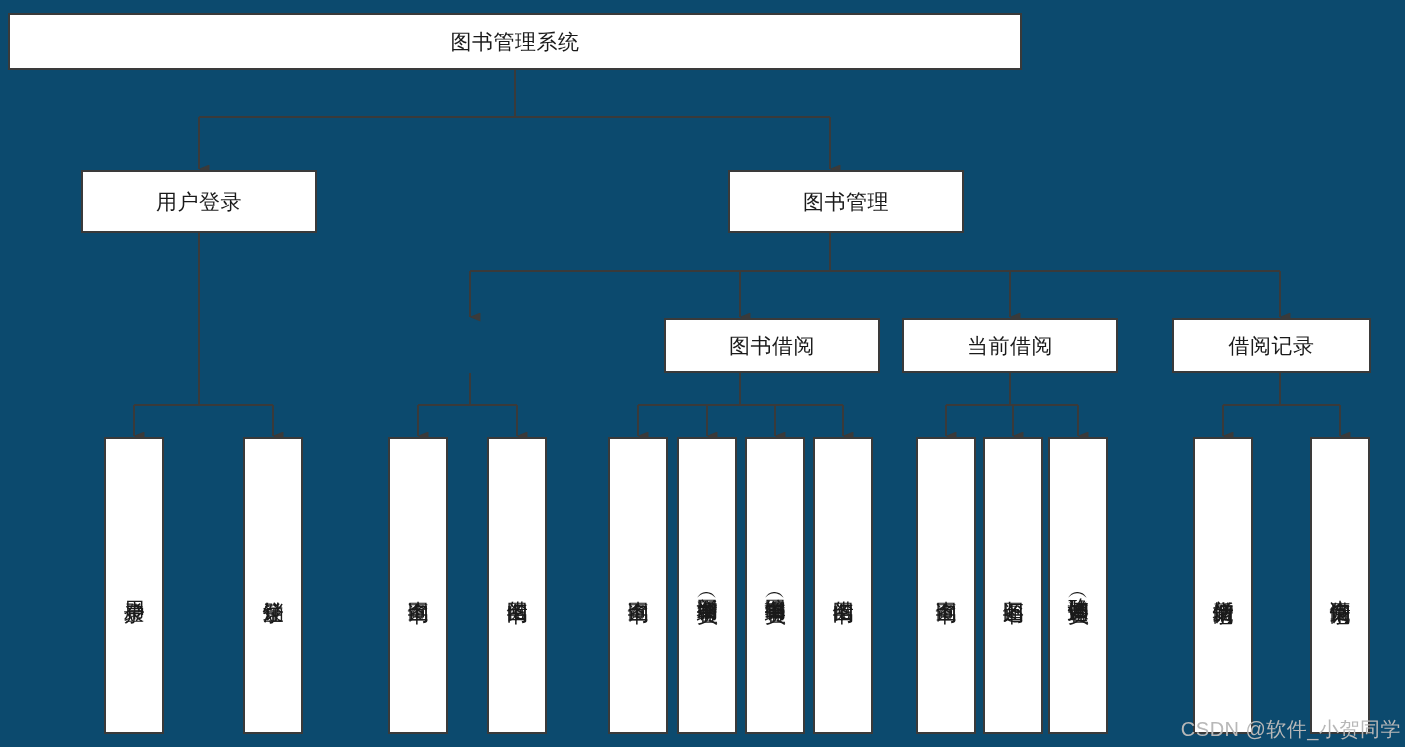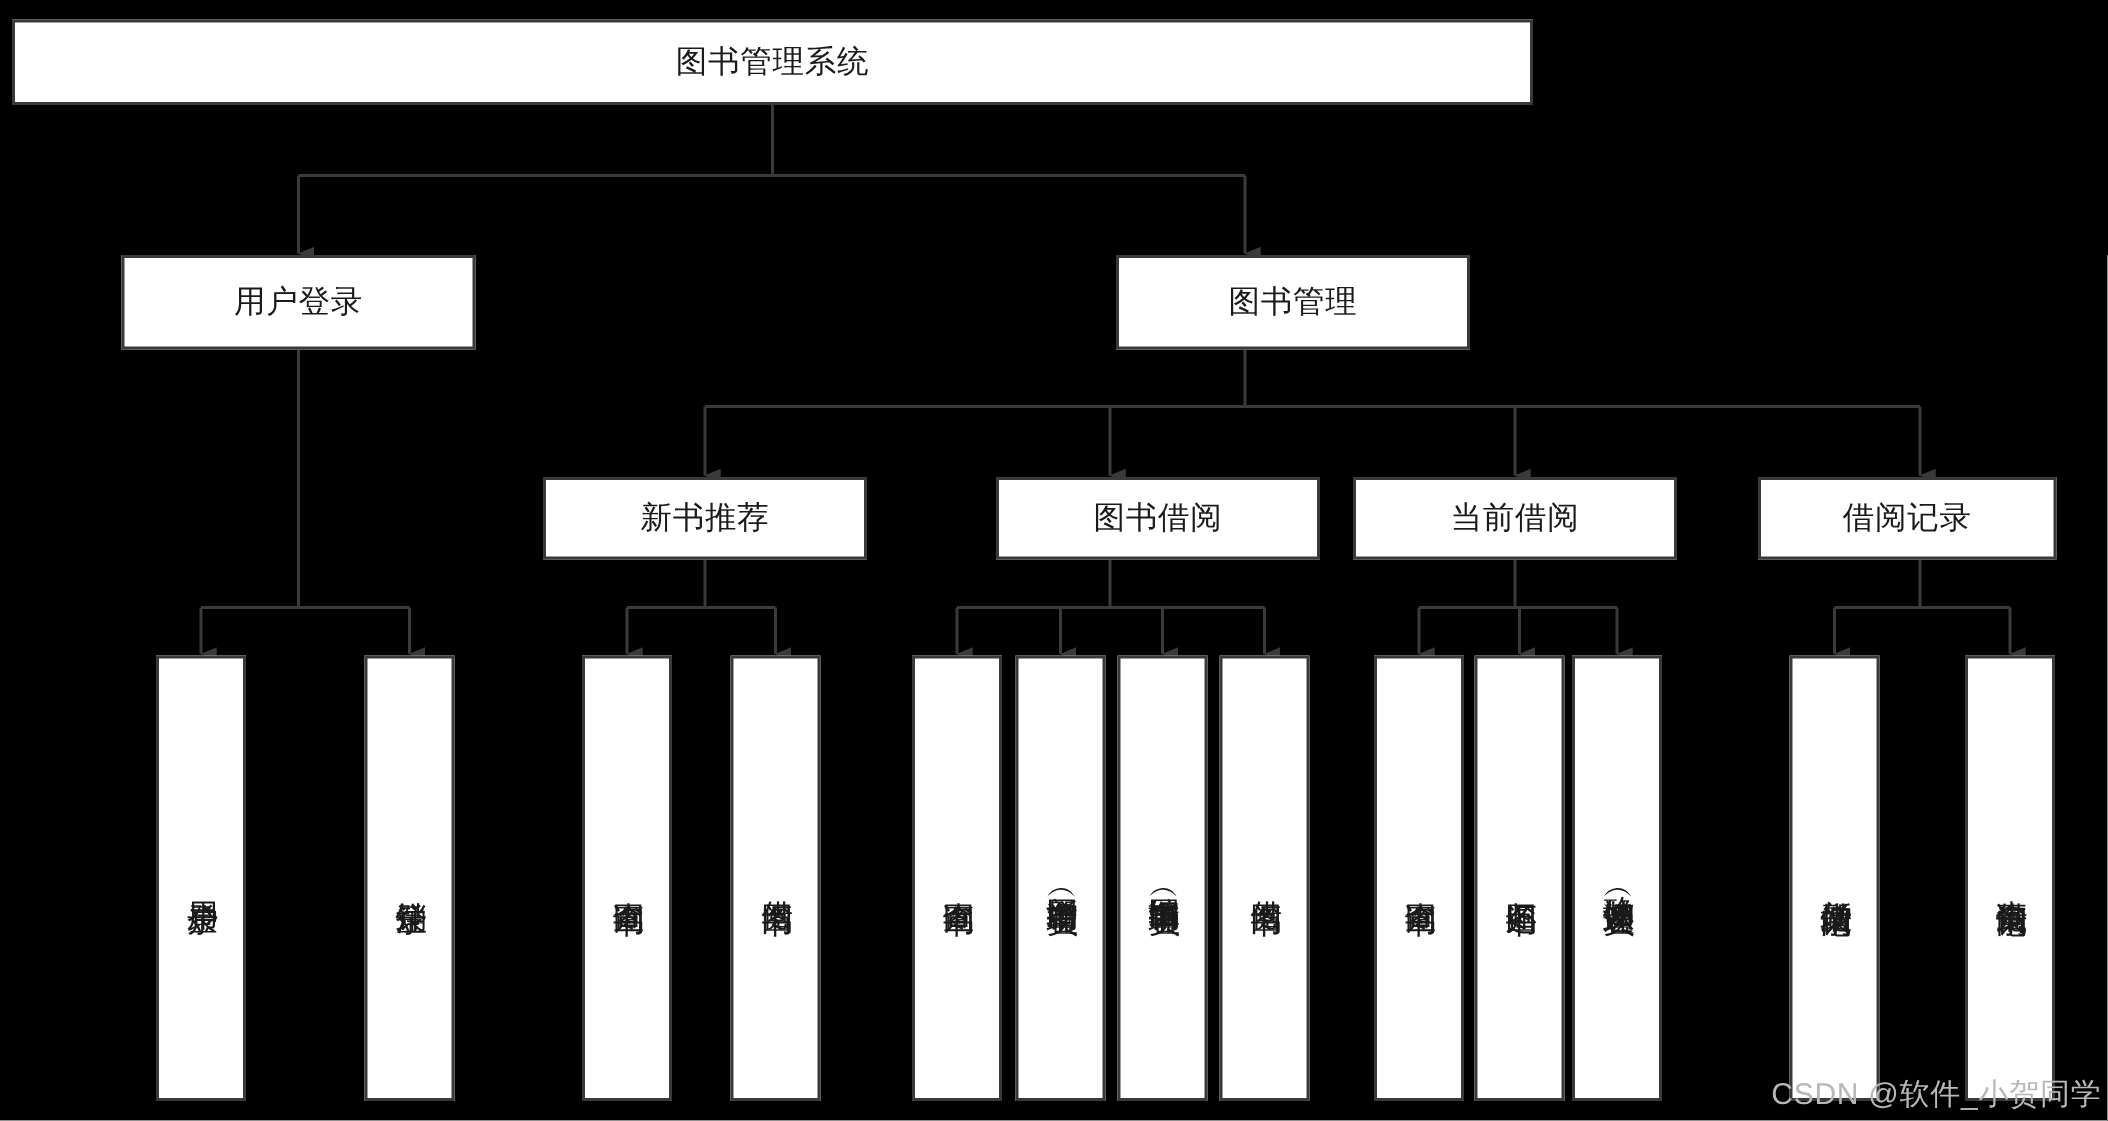--- a/index.html
+++ b/index.html
@@ -7,21 +7,21 @@
     padding: 0;
     background: #ffffff;
   }
   body {
     font-family: "Liberation Sans", "DejaVu Sans", sans-serif;
   }
   #canvas {
     position: relative;
     width: 1405px;
     height: 747px;
-    background: #000000;
+    background: #0c4a6e;
     overflow: hidden;
   }
   
   #wires {
     position: absolute;
     left: 0;
     top: 0;
     width: 1405px;
     height: 747px;
   }
@@ -116,27 +116,24 @@
       </g>
   </svg>
 
   <div class="node horizontal" id="node-root" style="left: 8px; top: 13px; width: 1014px; height: 57px;">
     <span>图书管理系统</span>
   </div>
 
   <div class="node horizontal" id="node-user-login" style="left: 81px; top: 170px; width: 236px; height: 63px;">
     <span>用户登录</span>
   </div>
-  <div class="node horizontal" id="node-book-manage" style="left: 744px; top: 170px; width: 236px; height: 63px;">
+  <div class="node horizontal" id="node-book-manage" style="left: 728px; top: 170px; width: 236px; height: 63px;">
     <span>图书管理</span>
   </div>
 
-  <div class="node horizontal" id="node-new-book-rec" style="left: 362px; top: 318px; width: 216px; height: 55px;">
-    <span>新书推荐</span>
-  </div>
   <div class="node horizontal" id="node-book-borrow" style="left: 632px; top: 318px; width: 216px; height: 55px; margin-left: 32px;">
     <span>图书借阅</span>
   </div>
   <div class="node horizontal" id="node-current-borrow" style="left: 902px; top: 318px; width: 216px; height: 55px;">
     <span>当前借阅</span>
   </div>
   <div class="node horizontal" id="node-borrow-record" style="left: 1172px; top: 318px; width: 199px; height: 55px;">
     <span>借阅记录</span>
   </div>
 

